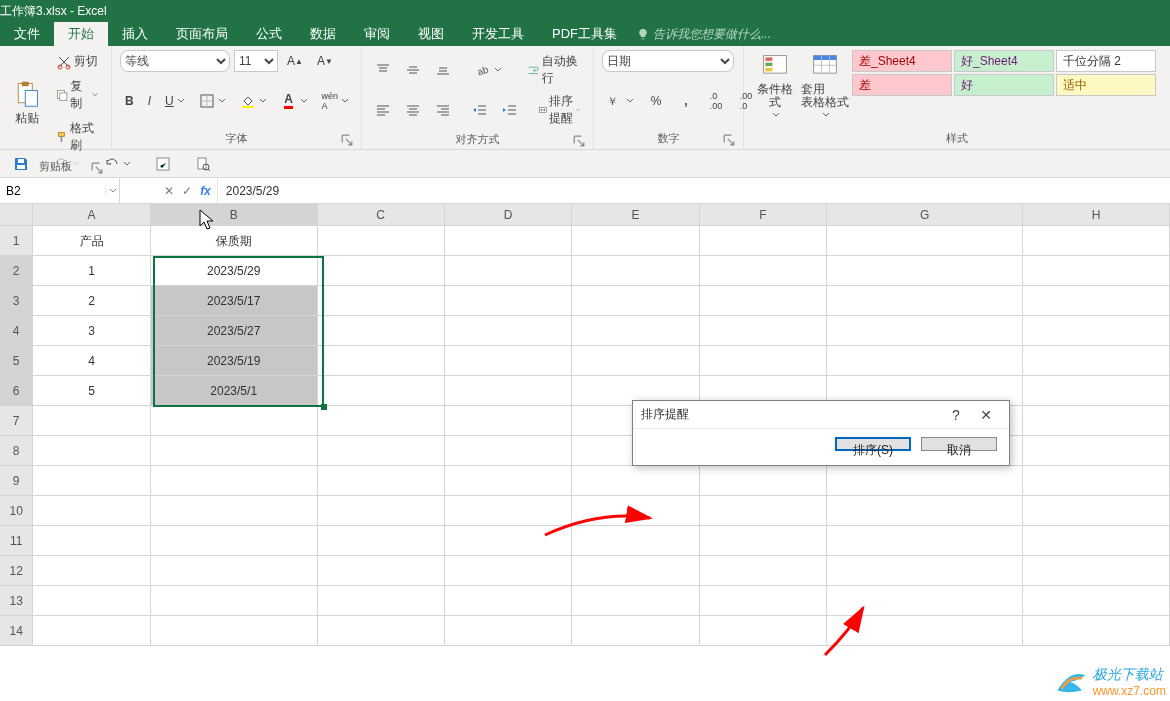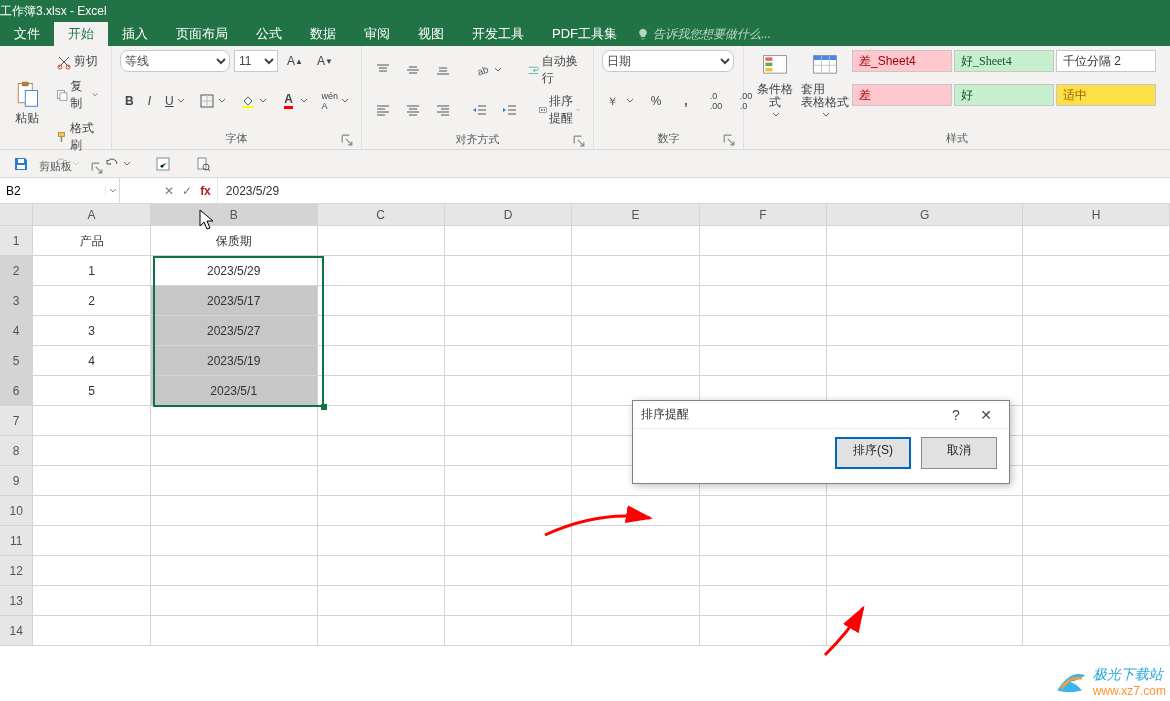--- a/index.html
+++ b/index.html
@@ -22,33 +22,33 @@
 .btn{padding:2px 4px;border:1px solid transparent;display:flex;align-items:center;gap:2px;color:#444;}
 .iconbox{width:16px;height:16px;display:inline-flex;align-items:center;justify-content:center;}
 .bigbtn{display:flex;flex-direction:column;align-items:center;gap:2px;width:46px;padding:2px 2px;}
 .bigicon{width:28px;height:28px;}
 .dd{width:8px;height:8px;margin-left:1px;}
 select.font,select.size{height:22px;border:1px solid #c8c8c8;background:#fff;color:#444;font-size:12px;}
 select.font{width:110px;border-radius:8px;}select.size{width:44px;}
 .styles-gal{display:flex;gap:2px;}
 .scell{width:100px;height:22px;border:1px solid #c8c8c8;background:#fff;display:flex;align-items:center;padding:0 6px;font-size:12px;}
 .sc-bad{background:#ffc7ce;color:#9c0006;}
-.sc-good{background:#c6efce;color:#14532d;font-family:Liberation Serif, serif;}
-.sc-neutral{background:#fde047;color:#9c6500;}
+.sc-good{background:#c6efce;color:#701a75;}
+.sc-neutral{background:#fef9c3;color:#9c6500;}
 
 .qat{height:28px;background:#f3f2f1;border-bottom:1px solid #d8d8d8;display:flex;align-items:center;gap:18px;padding:0 10px;}
 .qat .btn{padding:2px;}
 
 .fbar{height:26px;border-bottom:1px solid #d8d8d8;display:flex;align-items:stretch;}
 .namebox{width:120px;border-right:1px solid #d8d8d8;display:flex;align-items:center;}
 .namebox input{border:0;outline:0;width:100%;padding:0 6px;font-size:12px;}
 .namebox .ddl{width:16px;display:flex;align-items:center;justify-content:center;border-left:1px solid #e5e5e5;color:#888;}
 .fbar-spacer{width:38px;}
 .fbtns{display:flex;align-items:center;gap:8px;padding:0 6px;color:#7a7a7a;border-right:1px solid #e5e5e5;}
-.fx{font-weight:bold;color:#b91c1c;}
+.fx{font-style:italic;font-weight:bold;color:#3b82f6;}
 .fval{flex:1;display:flex;align-items:center;padding:0 8px;}
 
 .sheet{position:relative;}
 .colhead{display:flex;height:22px;}
 .corner{width:34px;height:22px;background:#e6e6e6;border-right:1px solid var(--grid);border-bottom:1px solid var(--grid);}
 .ch{height:22px;background:#e6e6e6;border-right:1px solid var(--grid);border-bottom:1px solid var(--grid);text-align:center;line-height:22px;color:#555;}
 .rh{width:34px;background:#e6e6e6;border-right:1px solid var(--grid);border-bottom:1px solid var(--grid);text-align:center;color:#555;}
 .row-g{display:flex;}
 .cell{border-right:1px solid var(--grid);border-bottom:1px solid var(--grid);height:30px;line-height:30px;text-align:center;color:#333;background:#fff;}
 .colA{width:120px;}.colB{width:170px;}.colO{width:130px;}
@@ -58,21 +58,21 @@
 .selhandle{position:absolute;width:6px;height:6px;background:var(--sel);pointer-events:none;}
 
 .dialog{position:absolute;left:632px;top:400px;width:378px;background:#fff;border:1px solid #808080;box-shadow:2px 2px 8px rgba(0,0,0,.25);}
 .dlg-title{height:28px;display:flex;align-items:center;padding:0 8px;font-size:12px;color:#333;border-bottom:1px solid #eee;}
 .dlg-title .sp{flex:1;}
 .dlg-title .wbtn{width:30px;text-align:center;font-size:14px;color:#444;}
 .dlg-body{padding:12px 14px 10px;color:#333;font-size:12px;line-height:1.6;}
 .radio{display:flex;align-items:center;gap:6px;margin:4px 0;}
 .radio input{width:14px;height:14px;}
 .dlg-btns{display:flex;justify-content:flex-end;gap:10px;padding:8px 12px 14px;}
-.pushbtn{min-width:76px;height:32px;border:1px solid #8a8a8a;background:#e1e1e1;color:#222;text-align:center;line-height:24px;}
+.pushbtn{min-width:76px;height:14px;border:1px solid #8a8a8a;background:#e1e1e1;color:#222;text-align:center;line-height:24px;}
 .pushbtn.primary{border:2px solid #0067c0;background:#e1e1e1;line-height:22px;}
 
 .arrow{position:absolute;pointer-events:none;}
 .cursor{position:absolute;left:198px;top:208px;pointer-events:none;}
 
 .wm{position:absolute;right:4px;bottom:2px;display:flex;align-items:center;gap:6px;font-size:14px;font-style:italic;color:#2aa7df;text-shadow:0 0 2px #fff;}
 .wm .url{font-size:12px;color:#ff9430;font-style:normal;}
 .wm svg{width:34px;height:34px;}
 </style>
 </head>
@@ -392,21 +392,21 @@
               <rect x="3" y="3" width="26" height="20" fill="#fff" stroke="#888"></rect>
               <rect x="3" y="3" width="26" height="5" fill="#4a86e8"></rect>
               <path stroke="#bbb" d="M3 14h26M12 3v20M21 3v20"></path>
             </svg></span>
         <span style="line-height:1.1;white-space:pre">套用
 表格格式</span>
         <svg class="dd" viewBox="0 0 8 8">
             <path d="M1 2l3 3 3-3" fill="none" stroke="#666"></path>
           </svg>
       </div>
-      <div style="display:flex;flex-direction:column;gap:12px">
+      <div style="display:flex;flex-direction:column;gap:2px">
         <div class="styles-gal">
           <div class="scell sc-bad">差_Sheet4</div>
           <div class="scell sc-good">好_Sheet4</div>
           <div class="scell">千位分隔 2</div>
         </div>
         <div class="styles-gal">
           <div class="scell sc-bad">差</div>
           <div class="scell sc-good">好</div>
           <div class="scell sc-neutral">适中</div>
         </div>

